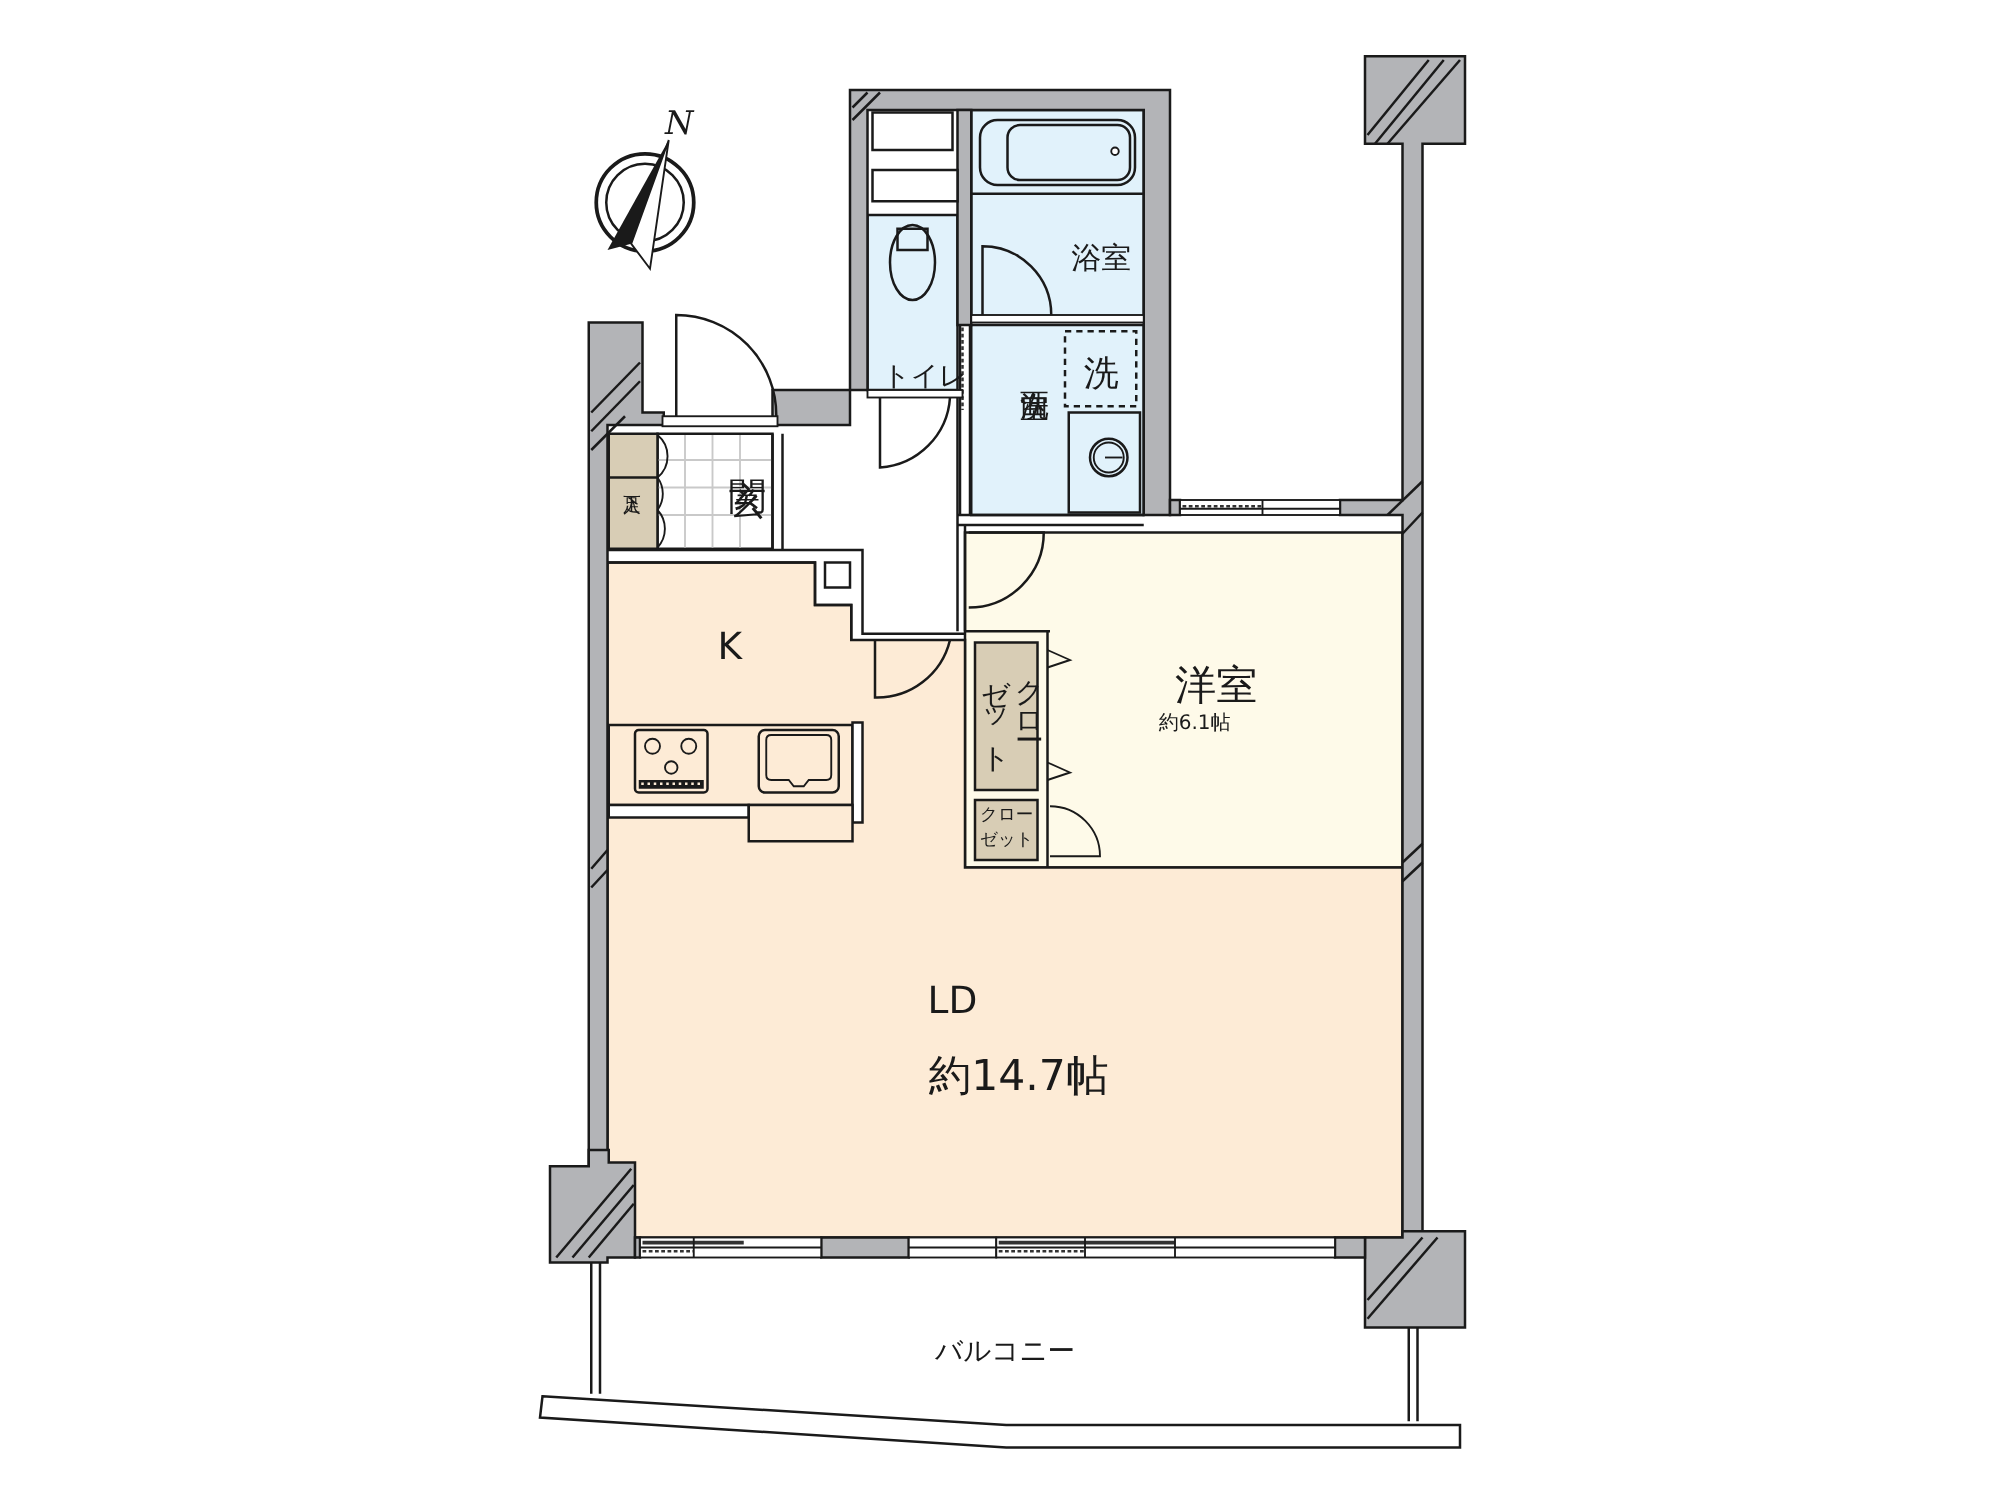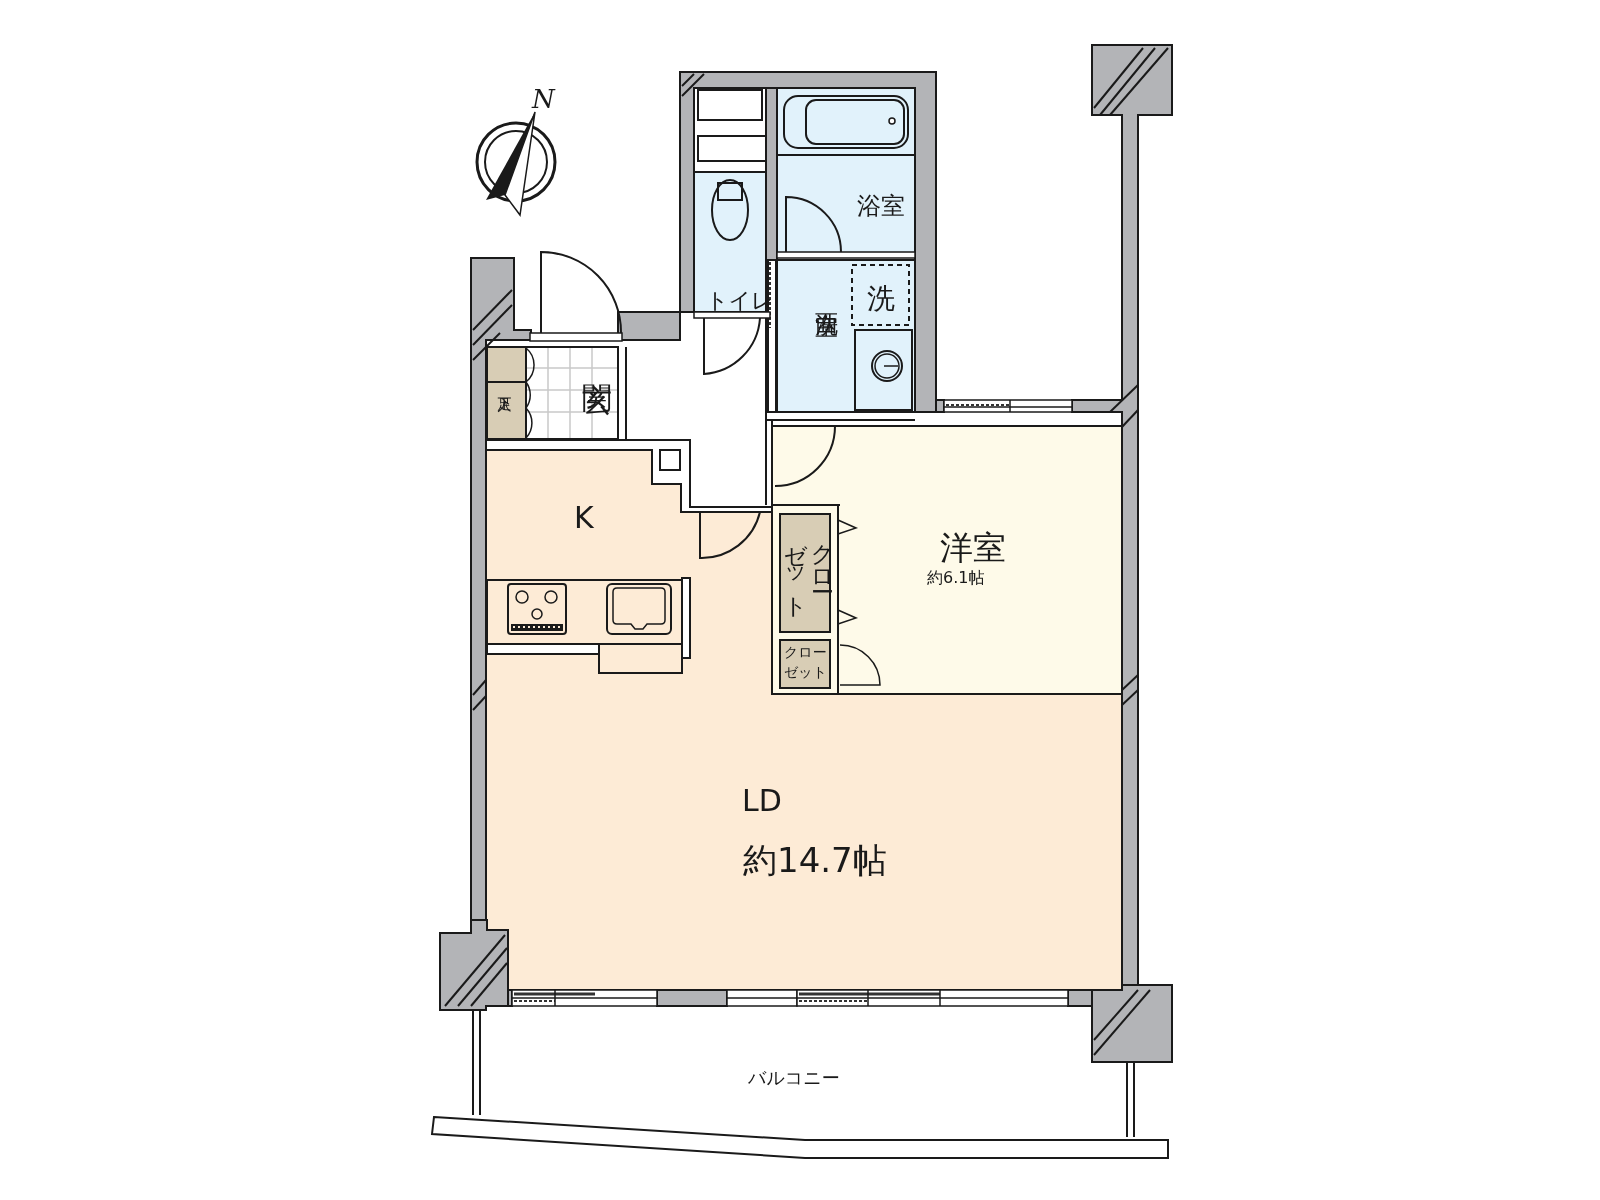--- a/index.html
+++ b/index.html
@@ -232,13 +232,13 @@
 
 <div class="vlabel" style="left:811px; top:528px; font-size:23px;">クロー</div>
 <div class="vlabel" style="left:784px; top:528px; font-size:23px;">ゼット</div>
 
 <div class="label small" style="left:784px; top:644px;">クロー</div>
 <div class="label small" style="left:784px; top:664px;">ゼット</div>
 
 <div class="label room-big" style="left:742px; top:783px;">LD</div>
 <div class="label area" style="left:743px; top:838px; font-size:34px;">約14.7帖</div>
 
-<div class="label" style="left:748px; top:1066px; font-size:18px;">バルコニー</div>
+<div class="label" style="left:748px; top:1066px; font-size:22px;">バルコニー</div>
 
 </body></html>

